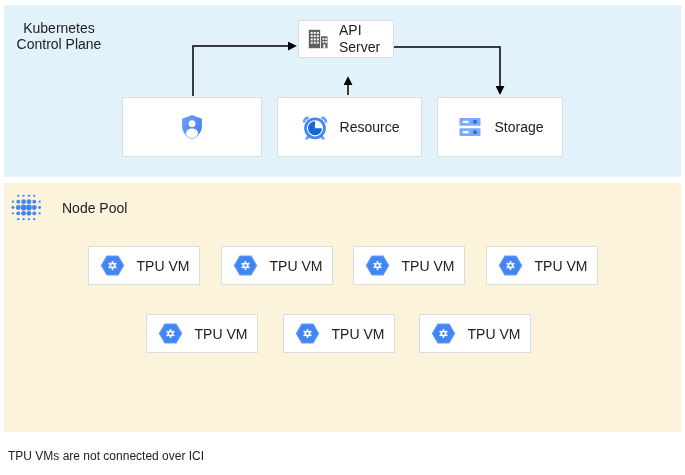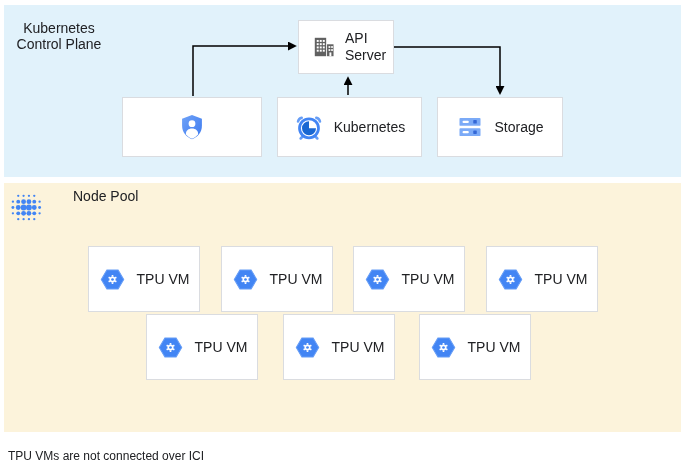--- a/index.html
+++ b/index.html
@@ -25,31 +25,31 @@
   .zone-yellow{left:4px;top:183px;width:677px;height:249px;background:var(--node-pool-bg);}
   .cp-title{
     position:absolute;left:10px;top:20px;width:98px;
     font-size:14px;line-height:16px;text-align:center;color:var(--text);
   }
   .node-box{
     position:absolute;display:flex;align-items:center;justify-content:center;
     gap:10px;background:var(--box-bg);border:1px solid var(--box-border);
   }
   .node-box .lbl{font-size:14px;line-height:17px;color:var(--text);}
-  .box-api{left:298px;top:20px;width:96px;height:54px;gap:8px;justify-content:flex-end;}
+  .box-api{left:298px;top:20px;width:96px;height:38px;gap:8px;}
   .box-api .lbl{width:48px;}
   .box-rc{left:122px;top:97px;width:140px;height:60px;}
   .box-rc .lbl{width:86px;}
   .box-sched{left:277px;top:97px;width:145px;height:60px;}
   .box-store{left:437px;top:97px;width:126px;height:60px;}
   .icon{display:inline-flex;flex:0 0 auto;}
   .np-icon{position:absolute;left:10px;top:191px;}
-  .np-title{position:absolute;left:62px;top:188px;font-size:14px;color:var(--text);margin-left:11px;}
+  .np-title{position:absolute;left:62px;top:200px;font-size:14px;color:var(--text);}
   .tpu-box{
-    position:absolute;width:112px;height:66px;
+    position:absolute;width:112px;height:39px;
     display:flex;align-items:center;justify-content:center;gap:11px;
     background:var(--box-bg);border:1px solid var(--box-border);
   }
   .tpu-box .lbl{font-size:14px;color:var(--text);}
   .arrows{position:absolute;left:0;top:0;width:685px;height:475px;pointer-events:none;}
   .footnote{position:absolute;left:8px;top:449px;font-size:12px;color:var(--text);}
 </style>
 </head>
 <body>
 
@@ -120,21 +120,21 @@
       <g stroke="#669DF6" stroke-width="2" fill="none" stroke-linecap="round">
         <path d="M6.2 4.6 A4 4 0 0 0 3.2 7.6"></path>
         <path d="M17.8 4.6 A4 4 0 0 1 20.8 7.6"></path>
         <path d="M6.9 19.6 L5.3 21.2"></path>
         <path d="M17.1 19.6 L18.7 21.2"></path>
       </g>
       <circle cx="12" cy="13" r="7.6" fill="#fff" stroke="#4285F4" stroke-width="2.2"></circle>
       <path d="M12 13 L12 7.4 A5.6 5.6 0 1 0 17.6 13 Z" fill="#1967D2"></path>
     </svg>
   </span>
-  <span class="lbl">Kubernetes</span>
+  <span class="lbl">Resource</span>
 </div>
 
 <div class="node-box box-store">
   <span class="icon">
     <svg width="28" height="28" viewBox="0 0 24 24">
       <rect x="3" y="4.2" width="18" height="6.8" rx="0.8" fill="#7BAAF7"></rect>
       <rect x="3" y="13" width="18" height="6.8" rx="0.8" fill="#7BAAF7"></rect>
       <rect x="5.6" y="6.7" width="5.4" height="1.9" rx="0.9" fill="#fff"></rect>
       <rect x="5.6" y="15.5" width="5.4" height="1.9" rx="0.9" fill="#fff"></rect>
       <rect x="14.8" y="6.1" width="3" height="3" rx="0.5" fill="#3367D6"></rect>

